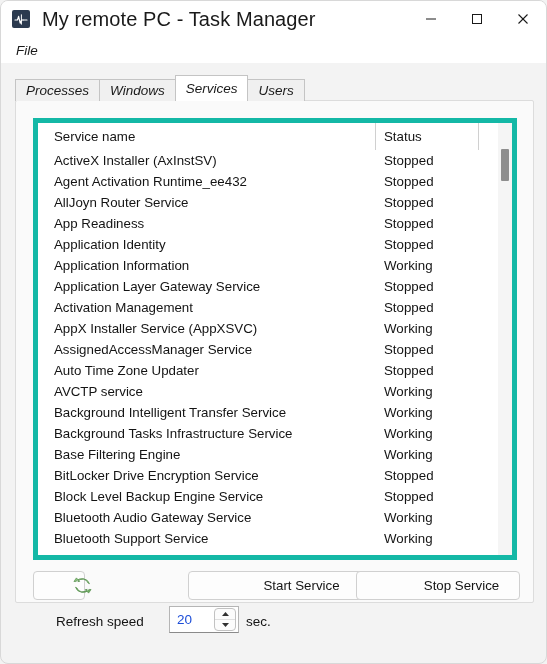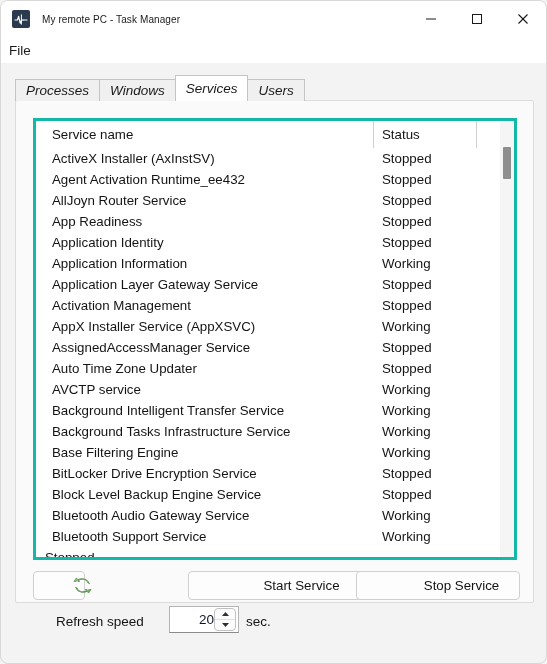--- a/index.html
+++ b/index.html
@@ -44,21 +44,21 @@
     background: #2b3a4f;
     border-radius: 2px;
     display: flex;
     align-items: center;
     justify-content: center;
     flex: none;
   }
   .app-icon svg { display: block; }
   .title-text {
     margin-left: 12px;
-    font-size: 10px;
+    font-size: 20px;
     color: #1a1a1a;
     white-space: nowrap;
     letter-spacing: 0.1px;
   }
   .winbtns {
     position: absolute;
     right: 0; top: 0;
     height: 36px;
     display: flex;
   }
@@ -79,20 +79,22 @@
     width: 100%;
     height: 26px;
     background: #ffffff;
     display: flex;
     align-items: center;
   }
   .menu-item {
     font-size: 13.5px;
     color: #1a1a1a;
     padding: 2px 8px;
+    margin-left: 7px;
+    font-style: italic;
   }
 
   
   .tabstrip {
     position: absolute;
     left: 14px;
     top: 74px;
     height: 26px;
     display: flex;
     align-items: flex-end;
@@ -136,21 +138,21 @@
   }
 
   
   .listbox {
     position: absolute;
     left: 17px;
     top: 17px;
     width: 484px;
     height: 442px;
     background: #ffffff;
-    border: 3px solid #14b8a6;
+    border: 5px solid #14b8a6;
     box-sizing: border-box;
     overflow: hidden;
   }
   .list-inner {
     position: absolute;
     left: 0; top: 0;
     right: 14px;
     bottom: 0;
     overflow: hidden;
   }
@@ -272,24 +274,23 @@
     height: 27px;
     background: #ffffff;
     border: 1px solid #b5b5b5;
     border-bottom-color: #8a8a8a;
     box-sizing: border-box;
     display: flex;
     align-items: center;
   }
   .spin-value {
     font-size: 13.5px;
-    color: #0f172a;
+    color: #1d4ed8;
     padding-left: 7px;
     flex: 1;
-    text-align: right;
   }
   .spin-arrows {
     width: 22px;
     height: 23px;
     margin-right: 2px;
     border: 1px solid #c2c2c2;
     border-radius: 4px;
     background: #fcfcfc;
     display: flex;
     flex-direction: column;

